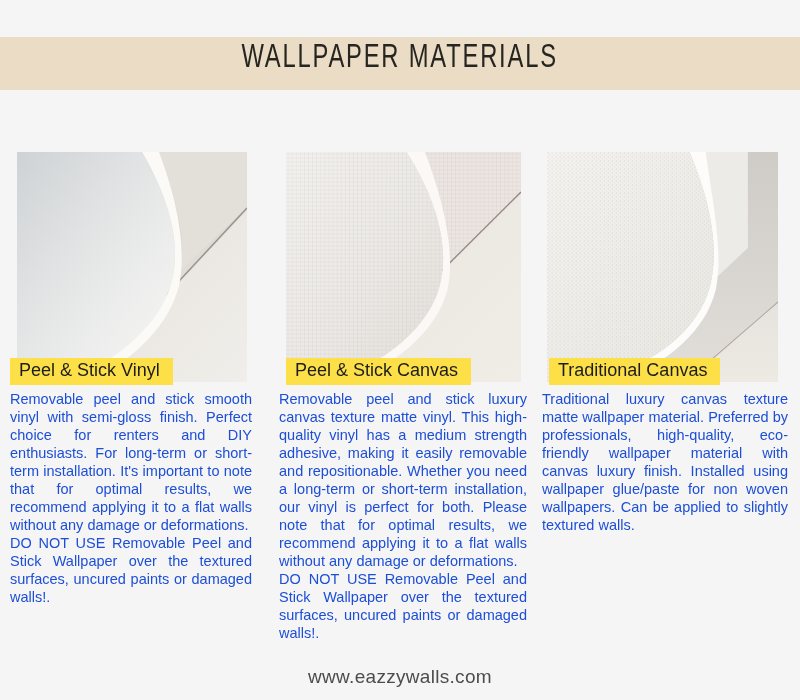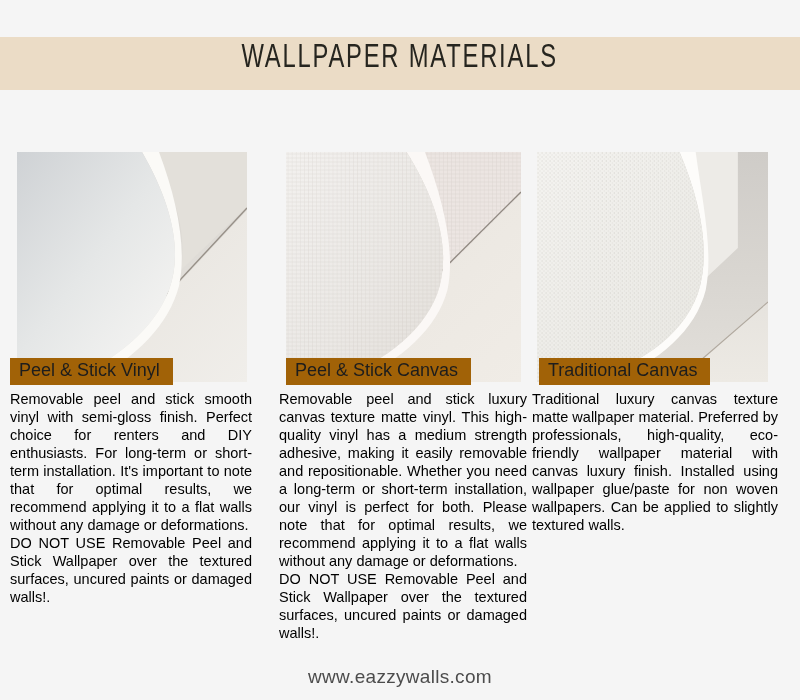--- a/index.html
+++ b/index.html
@@ -13,36 +13,36 @@
     position:absolute; top:37px; left:0; width:800px; height:53px;
     background:#ebdcc6; display:flex; align-items:flex-start; justify-content:center;
   }
   .title {
     font-size:33px; font-weight:500; color:#26251f;
     letter-spacing:2.5px; white-space:nowrap; transform:scaleX(0.72);
   }
   .columns { position:absolute; top:152px; left:10px; width:780px; display:flex; }
   .col { position:relative; }
   .col-1 { width:242px; margin-right:27px; }
-  .col-2 { width:248px; margin-right:5px; }
+  .col-2 { width:248px; margin-right:15px; }
   .col-3 { width:246px; }
   .photo { height:230px; }
   .photo svg { display:block; width:100%; height:100%; }
   .photo-1 { width:230px; margin-left:7px; }
   .photo-2 { width:235px; margin-left:7px; }
   .photo-3 { width:231px; margin-left:5px; }
   .label {
     position:absolute; top:206px; left:0; z-index:2;
-    background:#a16207; padding:2px 13px 4px 9px;
+    background:#fde047; padding:2px 13px 4px 9px;
     font-size:18px; color:#1d1d1d; white-space:nowrap;
   }
   .col-2 .label, .col-3 .label { left:7px; }
   .desc {
     margin-top:8px; font-size:14.5px; line-height:18px;
-    color:#000000; text-align:justify;
+    color:#1d4ed8; text-align:justify;
   }
   .warning {
     display:block; 
     text-decoration-thickness:1.3px; text-underline-offset:3px;
   }
   .footer {
     position:absolute; top:666px; left:0; width:800px; text-align:center;
     font-size:19px; color:#4c4c4c; letter-spacing:0.3px;
   }
 </style>

